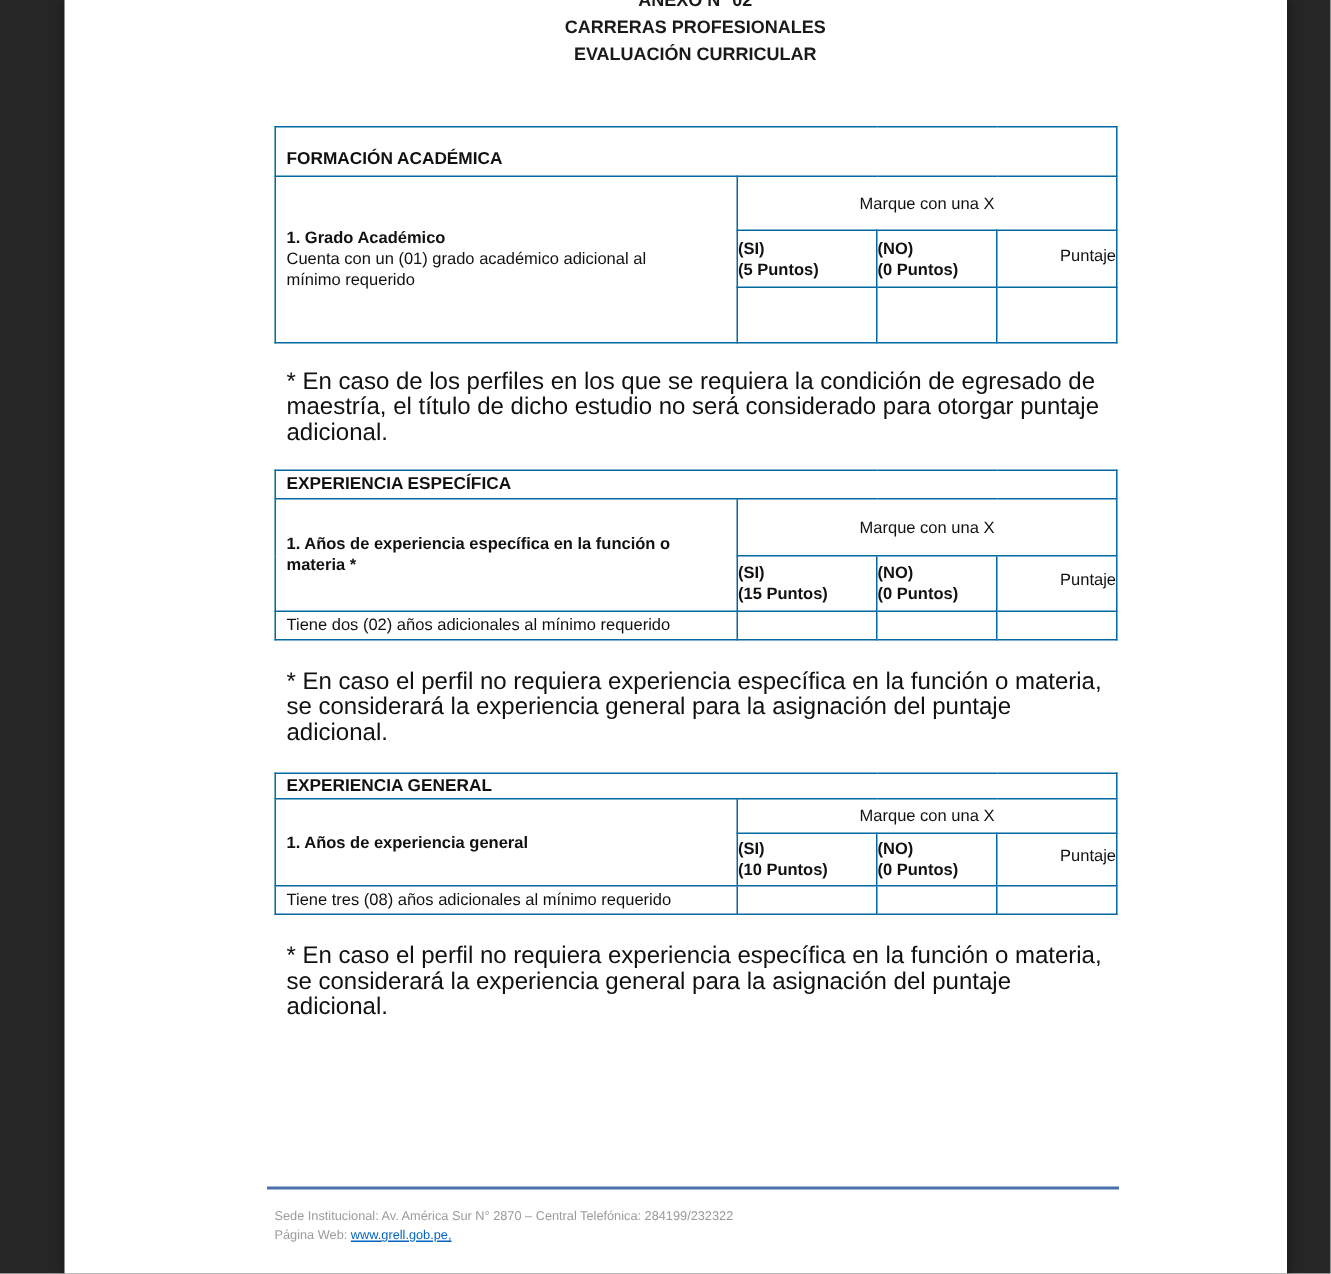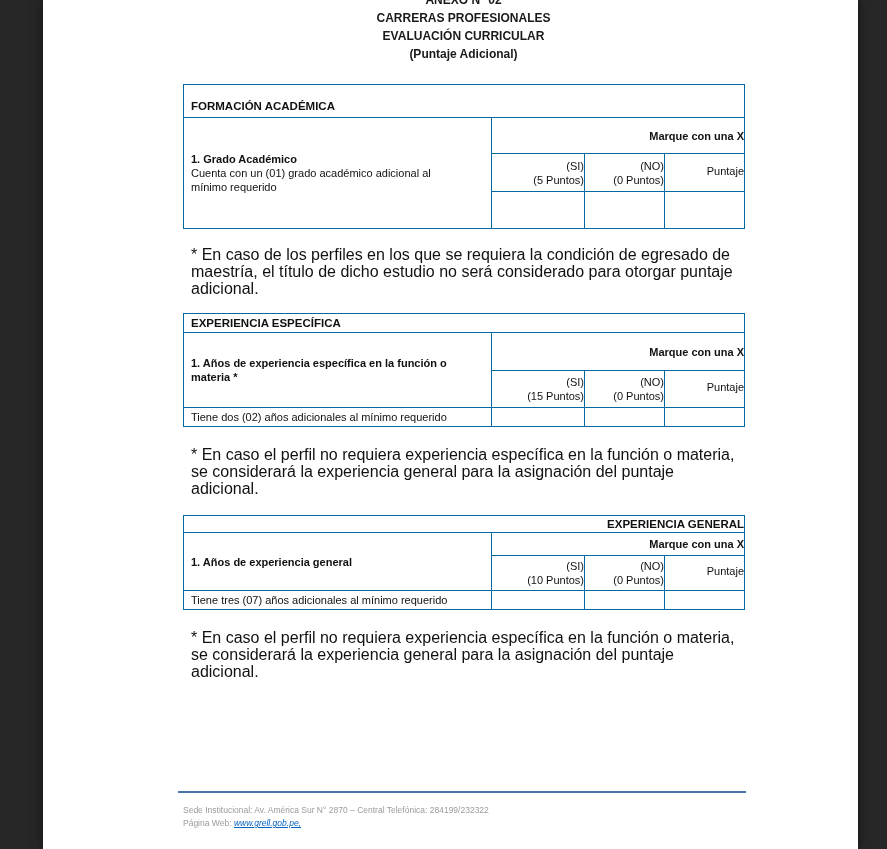--- a/index.html
+++ b/index.html
@@ -30,29 +30,29 @@
   .t1 { top:84px; }
   .t2 { top:313px; }
   .t3 { top:515px; }
   .doc-table td { border:1px solid #0369a1; padding:0; vertical-align:middle; }
   .t1 td { border-width:1.5px; }
   .sec-head {
     font-weight:bold; font-size:11.5px; padding-left:7px !important;
   }
   .t1 .sec-head { height:33px; vertical-align:bottom; padding-bottom:5px !important; }
   .t2 .sec-head { height:19px; }
-  .t3 .sec-head { height:17px;text-align:right; }
+  .t3 .sec-head { height:17px; }
   .crit { padding-left:7px !important; padding-right:6px !important; }
   .crit-title { font-weight:bold; line-height:14px; }
   .crit-desc  { line-height:14px; max-width:276px; }
-  .mark { font-weight:bold; text-align:right; }
+  .mark { font-weight:normal; text-align:center; }
   .t1 .mark { height:36px; }
   .t2 .mark { height:38px; }
   .t3 .mark { height:23px; }
-  .opt { text-align:right; line-height:14px; }
+  .opt { text-align:left; line-height:14px;font-weight:bold; }
   .t1 .opt-row td { height:38px; }
   .t2 .opt-row td { height:37px; }
   .t3 .opt-row td { height:35px; }
   .pts { text-align:right; vertical-align:bottom; padding-bottom:4px !important; }
   .t1 .empty-row td { height:37px; }
   .t2 .last-row td, .t3 .last-row td { height:19px; }
   .row-label { padding-left:7px !important; }
   
   .note {
     position:absolute; left:148px; width:552px;
@@ -66,33 +66,32 @@
     position:absolute; left:135px; top:791px; width:568px; height:2px;
     background:#4c6fad;
   }
   .footer-line {
     position:absolute; left:140px; width:561px; text-align:left;
     font-size:8.5px; color:#9b9b9b; line-height:12px;
   }
   .footer-line-1 { top:804px; }
   .footer-line-2 { top:817px; }
   .footer-line a {
-    color:#0563c1; text-decoration:underline; cursor:pointer;font-style:italic;
+    color:#0563c1; text-decoration:underline; cursor:pointer;
   }
 </style>
 </head>
 <body>
 
 <div class="page">
 
   <div class="title-block">
     <div>ANEXO N° 02</div>
     <div>CARRERAS PROFESIONALES</div>
     <div>EVALUACIÓN CURRICULAR</div>
-    <div>(Puntaje Adicional)</div>
   </div>
 
   <table class="doc-table t1">
     <colgroup>
         <col style="width:308px">
         <col style="width:93px">
         <col style="width:80px">
         <col style="width:80px">
       </colgroup>
     <tbody>
@@ -188,21 +187,21 @@
         <div>(SI)</div>
         <div>(10 Puntos)</div>
       </td>
       <td class="opt">
         <div>(NO)</div>
         <div>(0 Puntos)</div>
       </td>
       <td class="pts">Puntaje</td>
     </tr>
     <tr class="last-row">
-      <td class="row-label">Tiene tres (07) años adicionales al mínimo requerido</td>
+      <td class="row-label">Tiene tres (08) años adicionales al mínimo requerido</td>
       <td></td>
       <td></td>
       <td></td>
     </tr>
   </tbody>
     </table>
 
   <div class="note note-3">* En caso el perfil no requiera experiencia específica en la función o materia, se considerará la experiencia general para la asignación del puntaje adicional.</div>
 
   <div class="footer-rule"></div>

